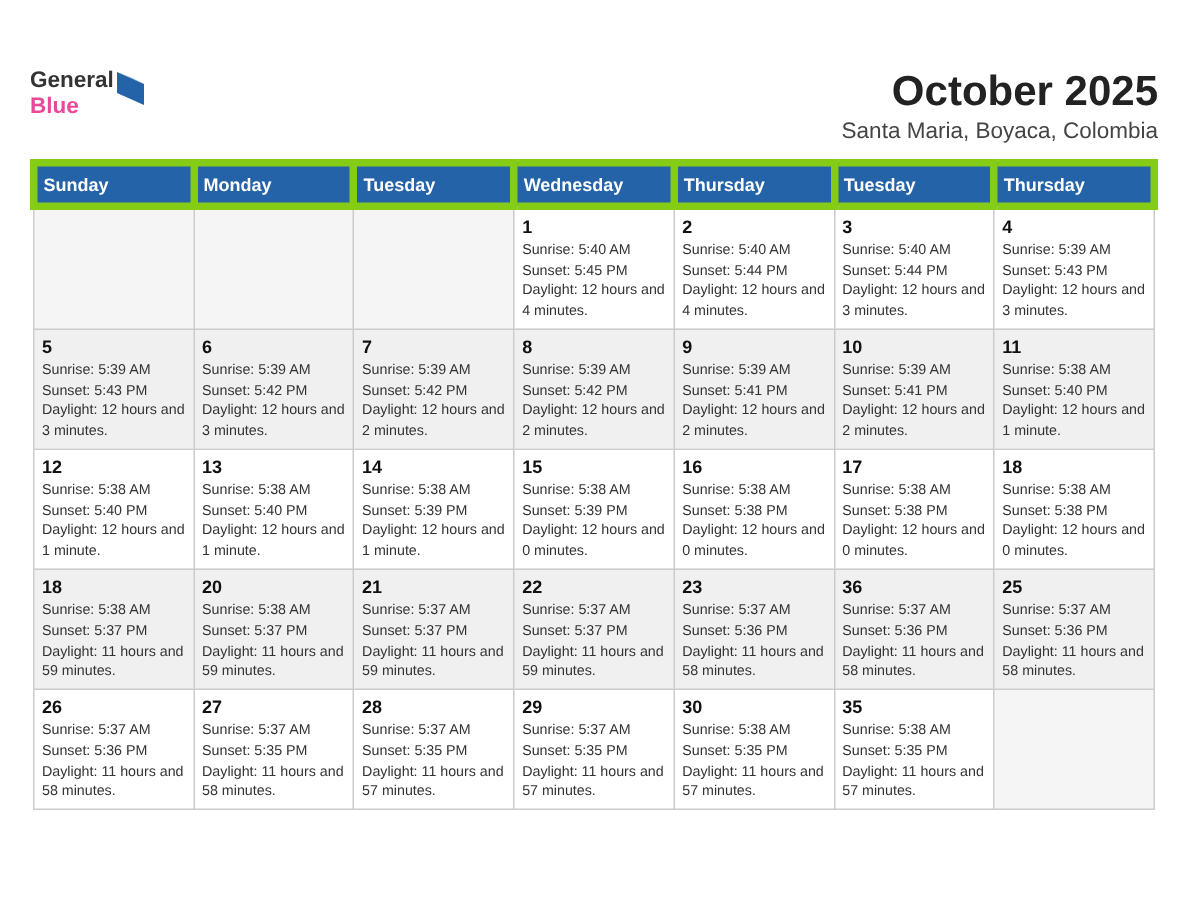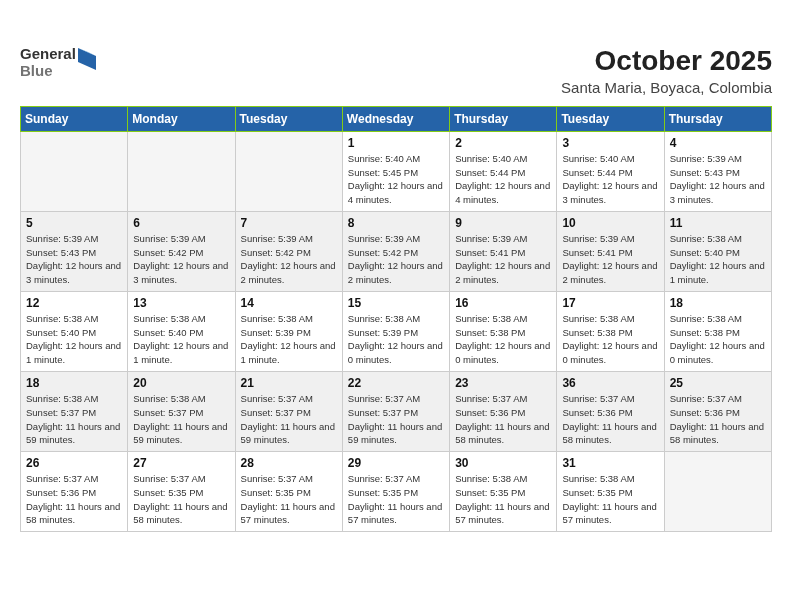--- a/index.html
+++ b/index.html
@@ -28,21 +28,21 @@
       align-items: flex-start;
     }
     .logo-text {
       display: flex;
       flex-direction: column;
       font-size: 15px;
       font-weight: bold;
       line-height: 1.1;
     }
     .logo-general { color: #333; }
-    .logo-blue { color: #737373; }
+    .logo-blue { color: #ec4899; }
     .logo-icon {
       width: 18px;
       height: 22px;
       margin-left: 2px;
       margin-top: 2px;
     }
     .title-block {
       text-align: right;
     }
     .month-title {
@@ -62,21 +62,21 @@
       border-collapse: collapse;
       border: 1px solid #bbb;
     }
     .calendar th {
       background: #2563a8;
       color: #fff;
       font-size: 12px;
       font-weight: bold;
       padding: 5px 4px;
       text-align: left;
-      border: 1px solid #84cc16;
+      border: 5px solid #84cc16;
     }
     .calendar td {
       border: 1px solid #ccc;
       vertical-align: top;
       padding: 4px 5px;
       font-size: 10px;
       color: #222;
       width: calc(100% / 7);
       min-height: 80px;
       background: #fff;
@@ -349,21 +349,21 @@
 and 57 minutes.</div>
           </td>
           <td>
             <div class="day-number">30</div>
             <div class="day-info">Sunrise: 5:38 AM
 Sunset: 5:35 PM
 Daylight: 11 hours
 and 57 minutes.</div>
           </td>
           <td>
-            <div class="day-number">31</div>
+            <div class="day-number">35</div>
             <div class="day-info">Sunrise: 5:38 AM
 Sunset: 5:35 PM
 Daylight: 11 hours
 and 57 minutes.</div>
           </td>
           <td class="empty"></td>
         </tr>
       </tbody>
   </table>
 </div>

